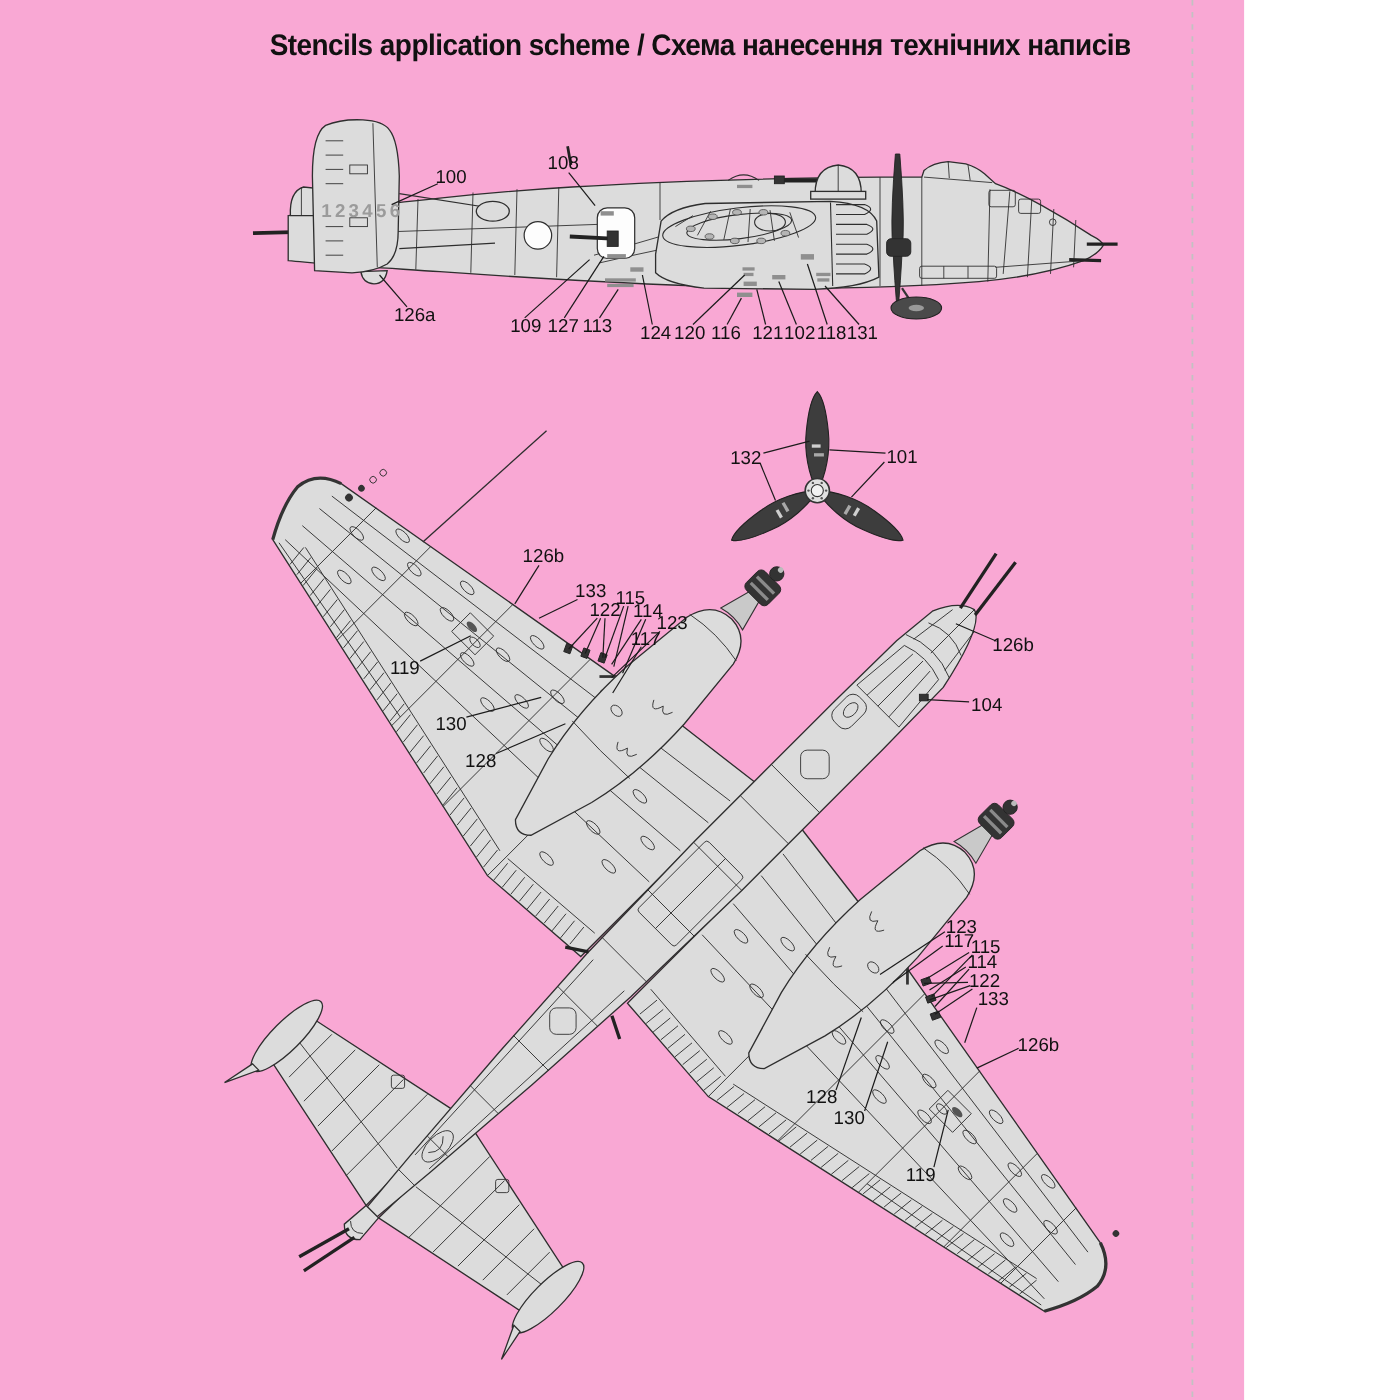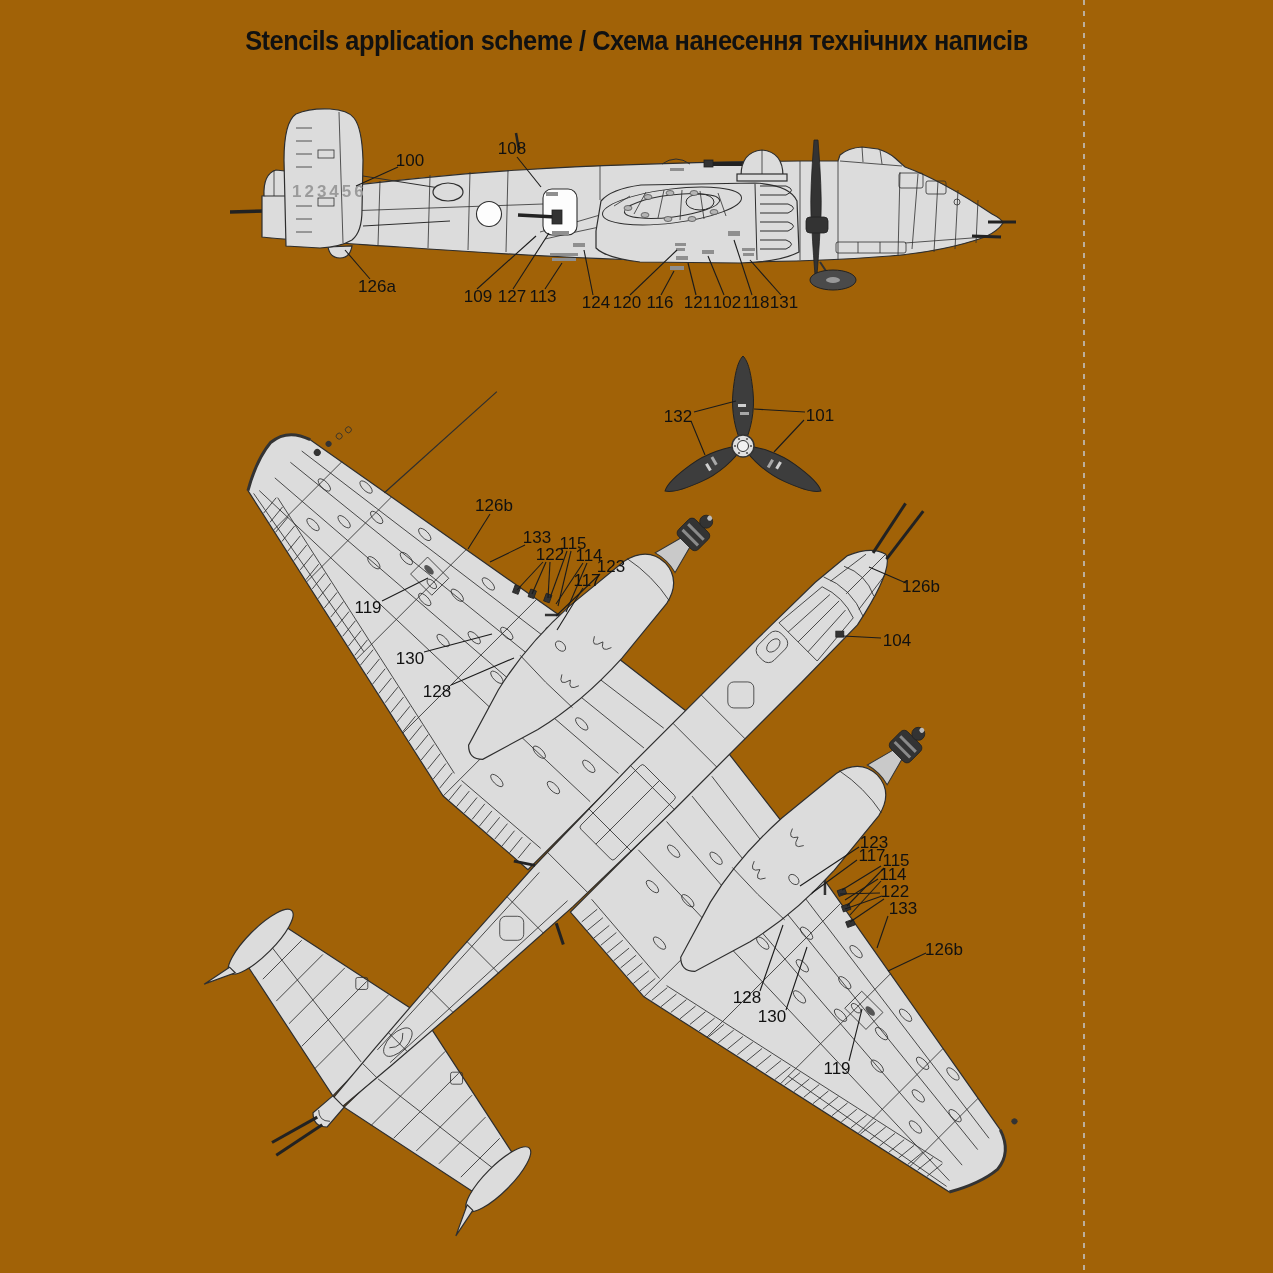--- a/index.html
+++ b/index.html
@@ -1,16 +1,16 @@
 <!DOCTYPE html>
 <html><head>
 <meta charset="utf-8">
 <style>
   html,body{margin:0;padding:0;background:#ffffff;}
-  .page{position:relative;width:1273px;height:1273px;background:#a16207;overflow:hidden;
+  .page{position:relative;width:1131px;height:1273px;background:#f9a8d4;overflow:hidden;
         font-family:"Liberation Sans", sans-serif;}
   .title{position:absolute;top:26px;left:0;width:1273px;text-align:center;
          font-size:27px;font-weight:bold;color:#111;letter-spacing:-0.5px;
          transform:scaleX(0.94);}
   svg{position:absolute;top:0;left:0;}
   svg text.callout{font-family:"Liberation Sans",sans-serif;font-size:17px;fill:#111;}
   svg text.stencil-number{font-family:"Liberation Sans",sans-serif;font-size:17px;font-weight:bold;
          fill:#9b9b9b;letter-spacing:3px;}
   .af{fill:#dcdcdc;stroke:#2e2e2e;stroke-width:1.2;}
   .ln{fill:none;stroke:#2e2e2e;stroke-width:1;}

